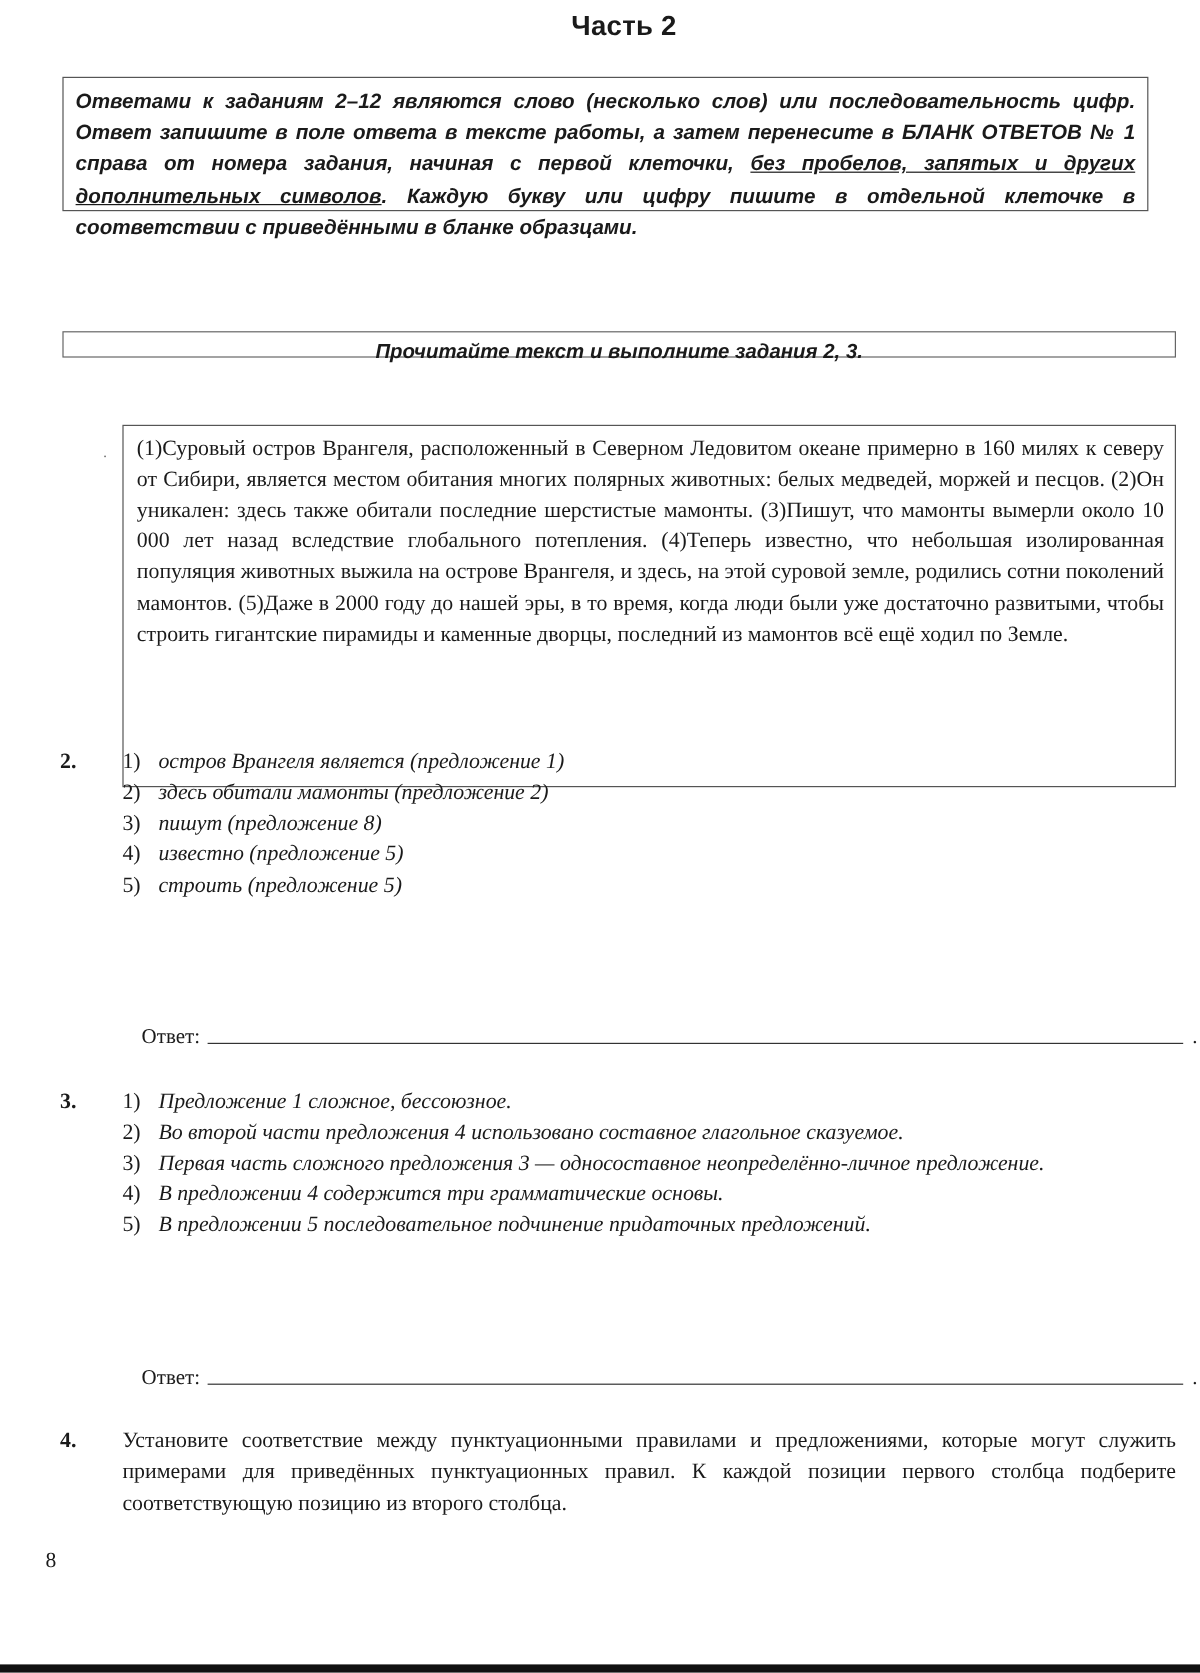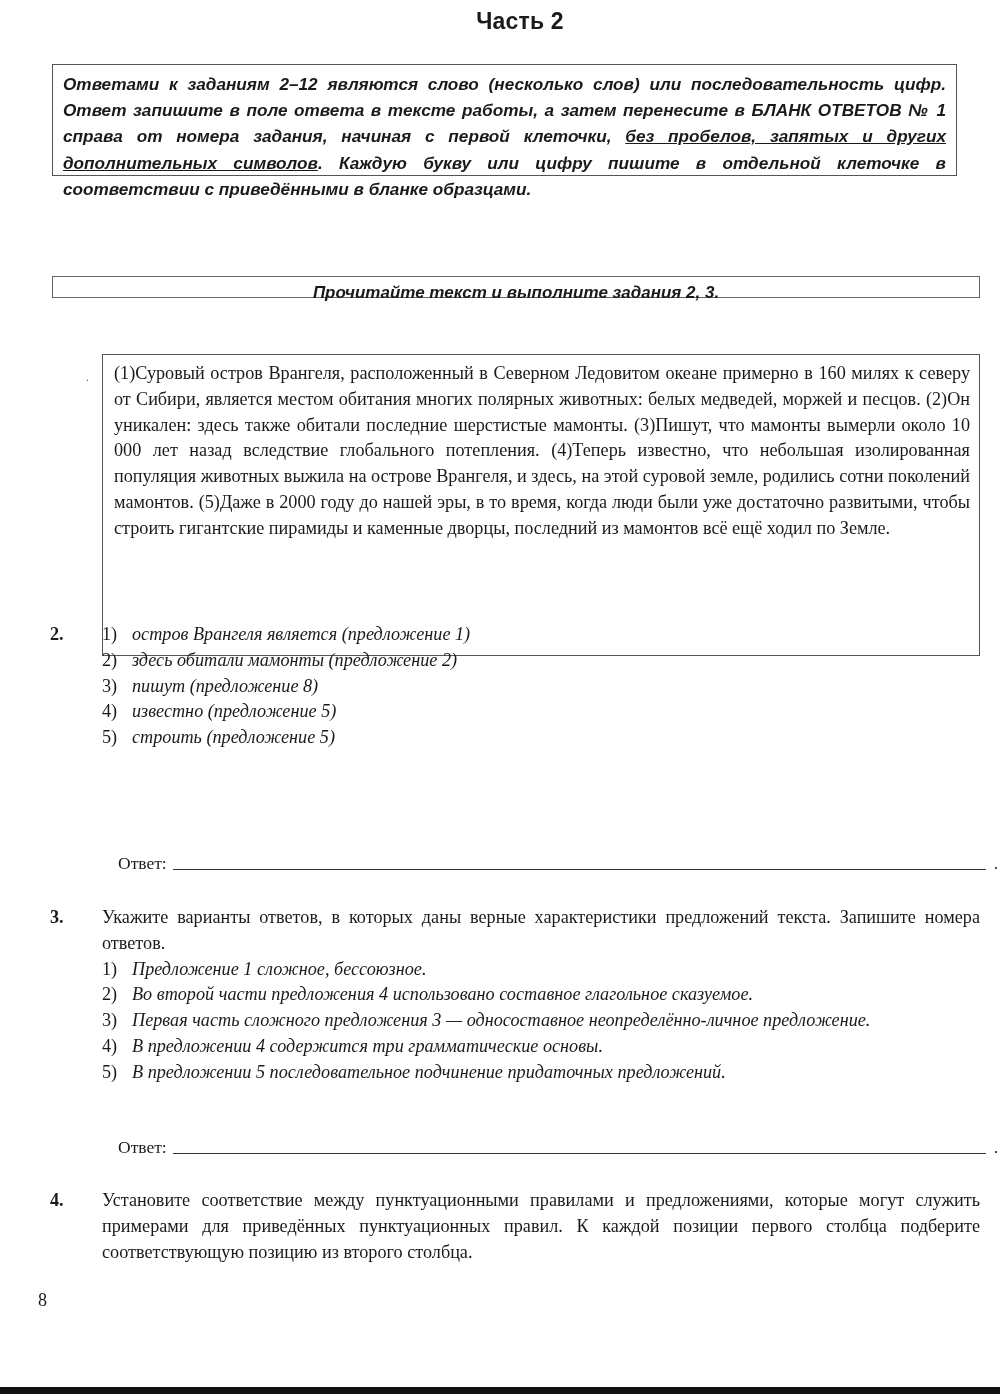--- a/index.html
+++ b/index.html
@@ -91,21 +91,20 @@
   </div>
 </div>
 <div class="answer" style="top:848px;">
   <span class="lbl">Ответ:</span>
   <span class="line"></span>
   <span class="end">.</span>
 </div>
 
 <div class="task" style="top:905px;">
   <div class="num">3.</div>
-  <div class="body">Укажите варианты ответов, в которых даны верные характеристики предложений текста. Запишите номера ответов.</div>
   <div class="opts">
     <div class="opt">
         <span class="on">1)</span>
         <span class="ot">Предложение 1 сложное, бессоюзное.</span>
       </div>
     <div class="opt">
         <span class="on">2)</span>
         <span class="ot">Во второй части предложения 4 использовано составное глагольное сказуемое.</span>
       </div>
     <div class="opt">

